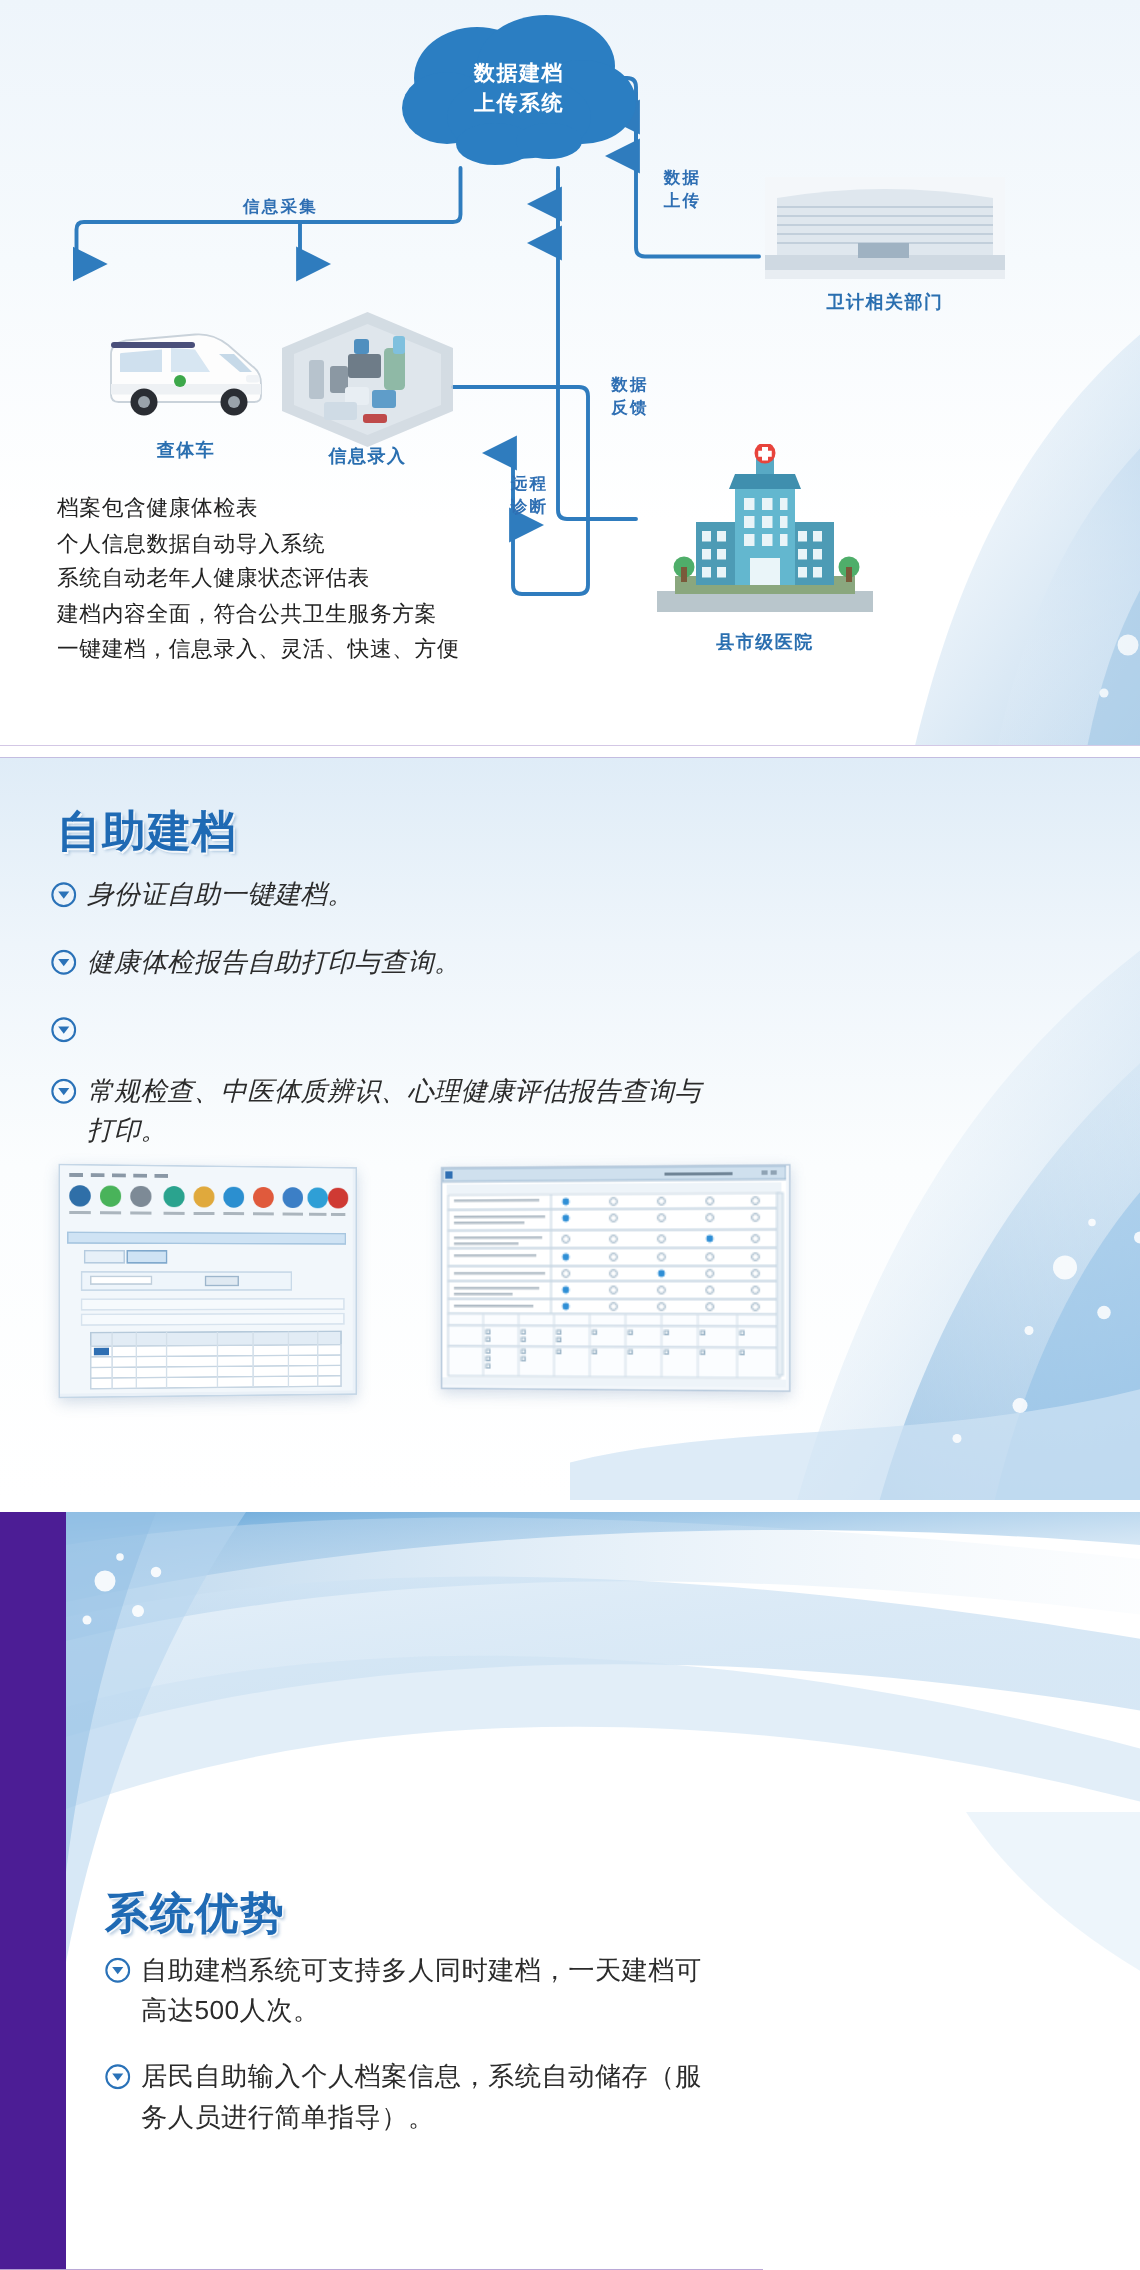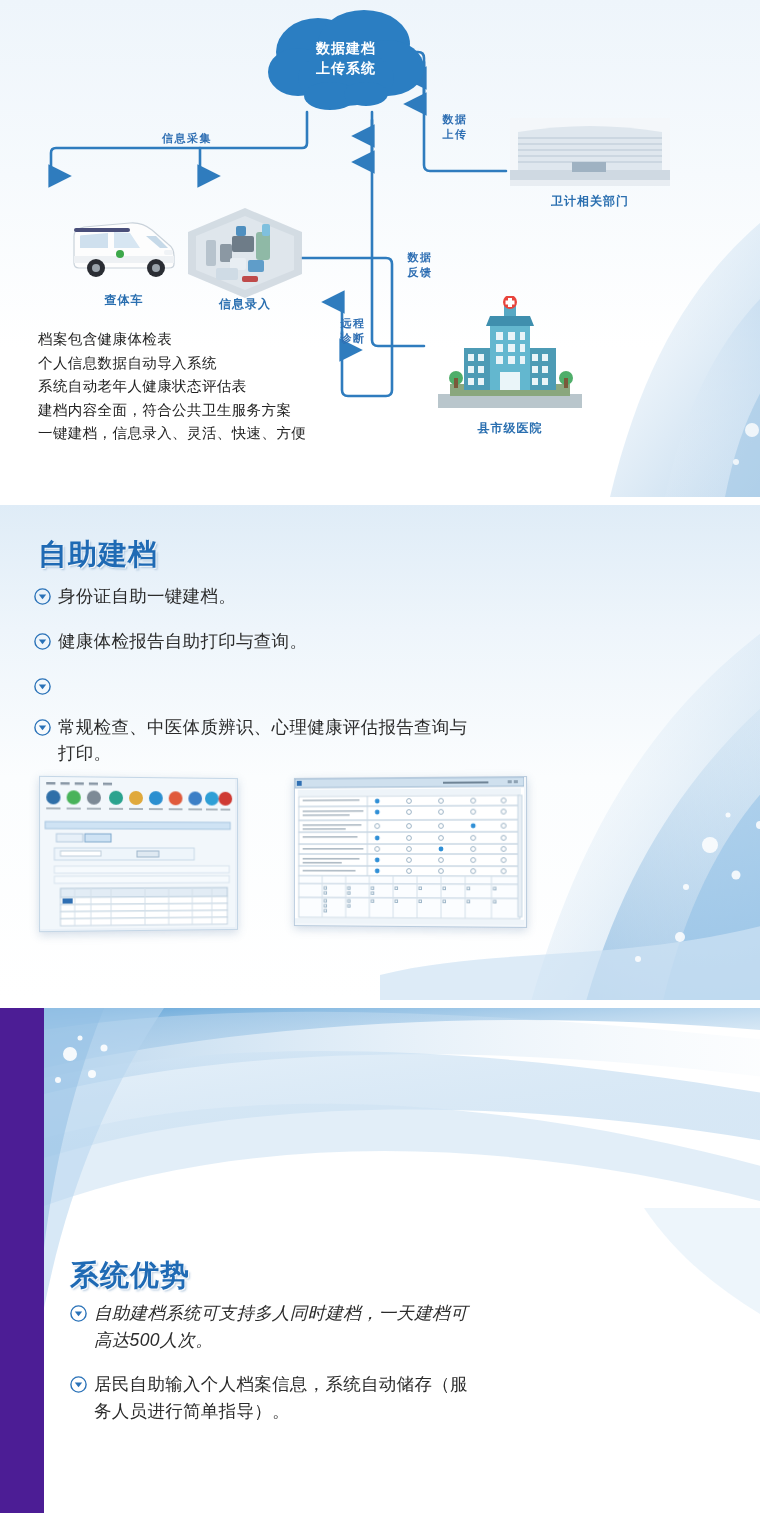--- a/index.html
+++ b/index.html
@@ -29,21 +29,21 @@
   .van{position:absolute;left:68px;top:212px;width:112px;height:72px;}
   .hut{position:absolute;left:186px;top:206px;width:118px;height:94px;}
   .govbuilding{position:absolute;left:510px;top:118px;width:160px;height:68px;}
   .hospital{position:absolute;left:430px;top:296px;width:160px;height:118px;}
 
   
   #sec2{position:absolute;left:0;top:505px;width:760px;height:495px;overflow:hidden;
         background:linear-gradient(180deg,#dfecf7 0%,#eef5fb 25%,#fbfdfe 55%,#ffffff 100%);}
   .h2title{position:absolute;left:38px;top:30px;font-size:29px;font-weight:700;color:#1f6ab4;
            letter-spacing:1px;text-shadow:1px 1px 0 rgba(255,255,255,.85), 2px 2px 2px rgba(40,100,160,.30);}
-  .blist{position:absolute;left:34px;top:78px;width:490px;}
+  .blist{position:absolute;left:34px;top:78px;width:490px;font-style:italic;}
   .blist .row{display:flex;align-items:flex-start;margin-bottom:19px;}
   .bico{flex:0 0 auto;width:17px;height:17px;margin-top:5px;margin-right:7px;}
   .btxt{font-size:17.5px;line-height:26px;color:#2b2b2b;letter-spacing:.3px;}
 
   .shotA{position:absolute;left:40px;top:272px;width:198px;height:152px;background:#eaf1f8;
          border:1px solid #c4d6e6;box-shadow:0 3px 9px rgba(60,100,150,.22);transform:perspective(700px) rotateY(6deg);}
   .shotB{position:absolute;left:292px;top:272px;width:232px;height:148px;background:#f3f7fb;
          border:1px solid #b9cbdd;box-shadow:0 3px 9px rgba(60,100,150,.22);transform:perspective(800px) rotateY(-5deg);}
 
   
@@ -521,21 +521,21 @@
     </svg>
 
     <div class="h3title">系统优势</div>
 
     <div class="blist3">
       <div class="row">
         <svg class="bico" viewBox="0 0 17 17">
           <circle cx="8.5" cy="8.5" r="7.6" fill="none" stroke="#2a72b8" stroke-width="1.4"></circle>
           <path d="M4.8,6.4 L8.5,11.2 L12.2,6.4" fill="#2a72b8"></path>
         </svg>
-        <div class="btxt" style="width:390px;font-style:italic;">自助建档系统可支持多人同时建档，一天建档可高达500人次。</div>
+        <div class="btxt" style="width:390px;">自助建档系统可支持多人同时建档，一天建档可高达500人次。</div>
       </div>
       <div class="row">
         <svg class="bico" viewBox="0 0 17 17">
           <circle cx="8.5" cy="8.5" r="7.6" fill="none" stroke="#2a72b8" stroke-width="1.4"></circle>
           <path d="M4.8,6.4 L8.5,11.2 L12.2,6.4" fill="#2a72b8"></path>
         </svg>
         <div class="btxt" style="width:390px;">居民自助输入个人档案信息，系统自动储存（服务人员进行简单指导）。</div>
       </div>
     </div>
   </div>

